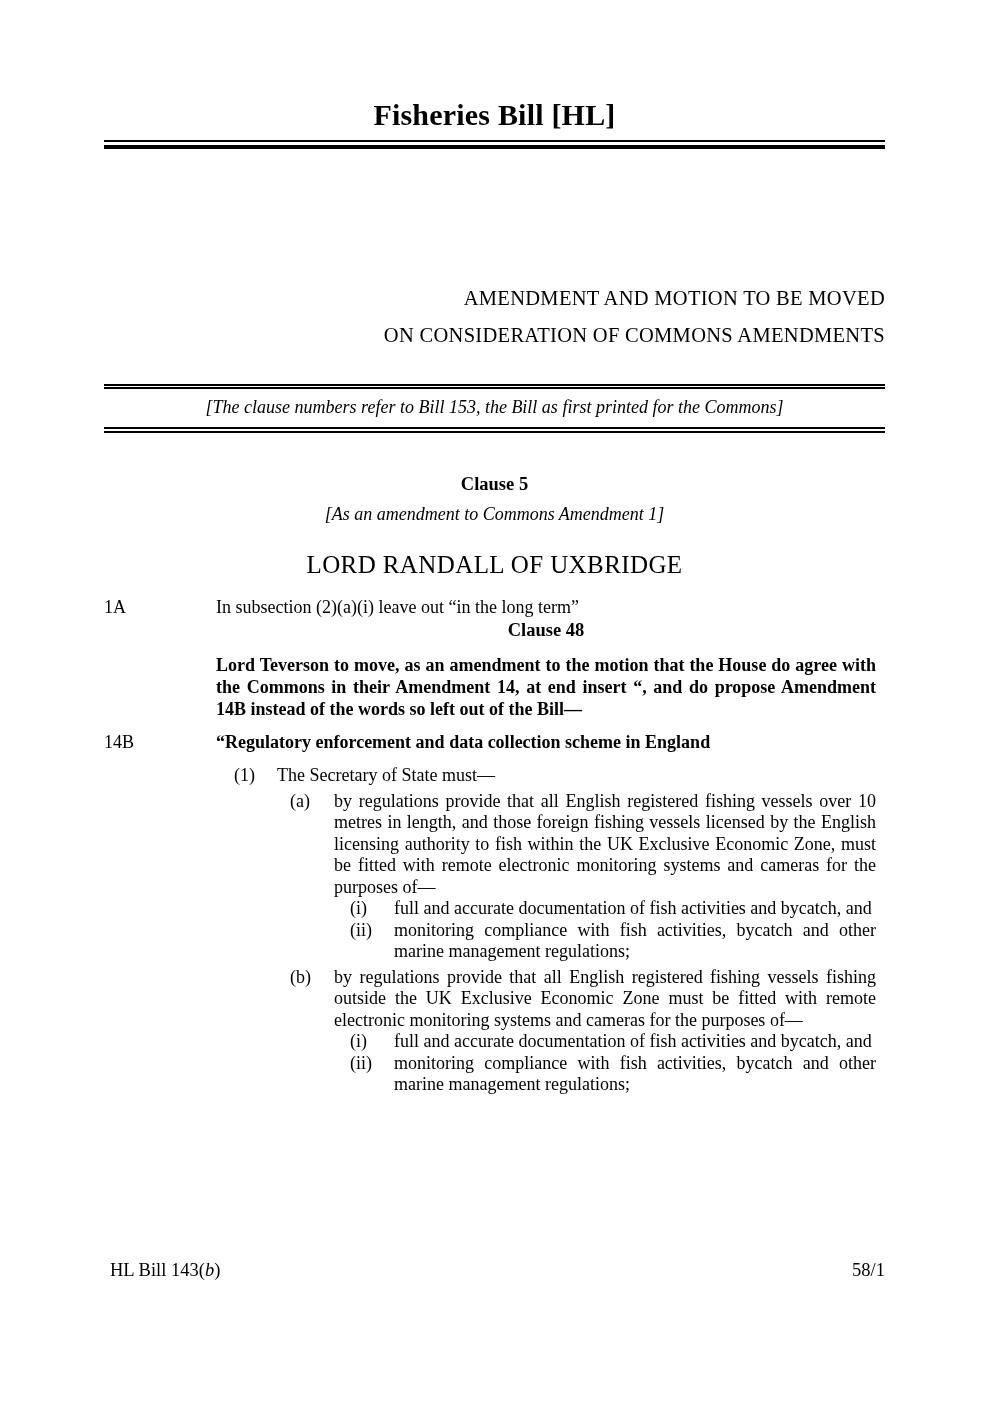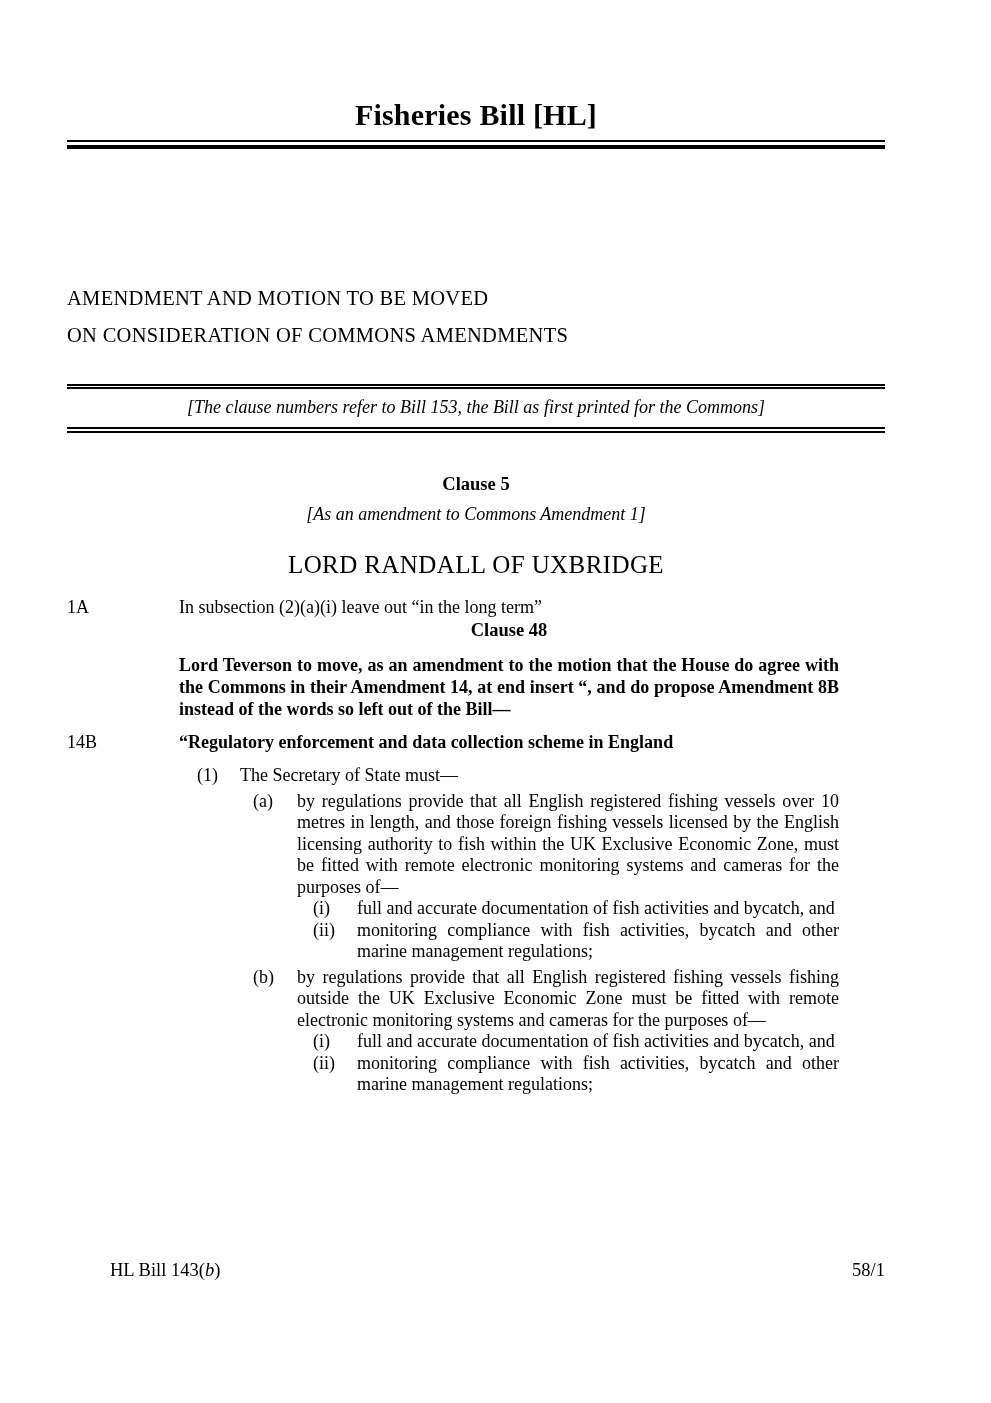--- a/index.html
+++ b/index.html
@@ -8,40 +8,40 @@
     background: #ffffff;
     color: #000000;
     font-family: "Liberation Serif", "DejaVu Serif", serif;
   }
   .page {
     position: relative;
     width: 991px;
     height: 1403px;
     background: #ffffff;
     box-sizing: border-box;
-    padding: 0 106px 0 67px;
+    padding: 0 106px 0 104px;
     overflow: hidden;
   }
   .doc-title {
     margin-top: 97px;
     text-align: center;
     font-size: 30px;
     font-weight: bold;
     line-height: 36px;
     letter-spacing: 0.2px;
   }
   .title-rule {
     margin-top: 7px;
     height: 3px;
     border-top: 2px solid #000;
     border-bottom: 4px solid #000;
   }
   .caps-heading {
     margin-top: 131px;
-    text-align: left;
+    text-align: right;
     font-size: 20.5px;
     line-height: 37px;
     letter-spacing: 0.3px;
   }
   .ref-note-box {
     margin-top: 30px;
     border-top: 5px double #000;
     border-bottom: 6px double #000;
     padding: 8px 0 9px 0;
     text-align: center;
@@ -141,21 +141,21 @@
 
   <div class="body-col">
 
     <div class="hang amend-1a">
       <span class="margin-num">1A</span>
       <span>In subsection (2)(a)(i) leave out “in the long term”</span>
     </div>
 
     <div class="clause-heading clause48-heading">Clause 48</div>
 
-    <div class="motion-para just">Lord Teverson to move, as an amendment to the motion that the House do agree with the Commons in their Amendment 14, at end insert “, and do propose Amendment 8B instead of the words so left out of the Bill—</div>
+    <div class="motion-para just">Lord Teverson to move, as an amendment to the motion that the House do agree with the Commons in their Amendment 14, at end insert “, and do propose Amendment 14B instead of the words so left out of the Bill—</div>
 
     <div class="hang amend-14b">
       <span class="margin-num">14B</span>
       <span>“Regulatory enforcement and data collection scheme in England</span>
     </div>
 
     <div class="l1">
       <span class="num">(1)</span>
       <span>The Secretary of State must—</span>
     </div>

